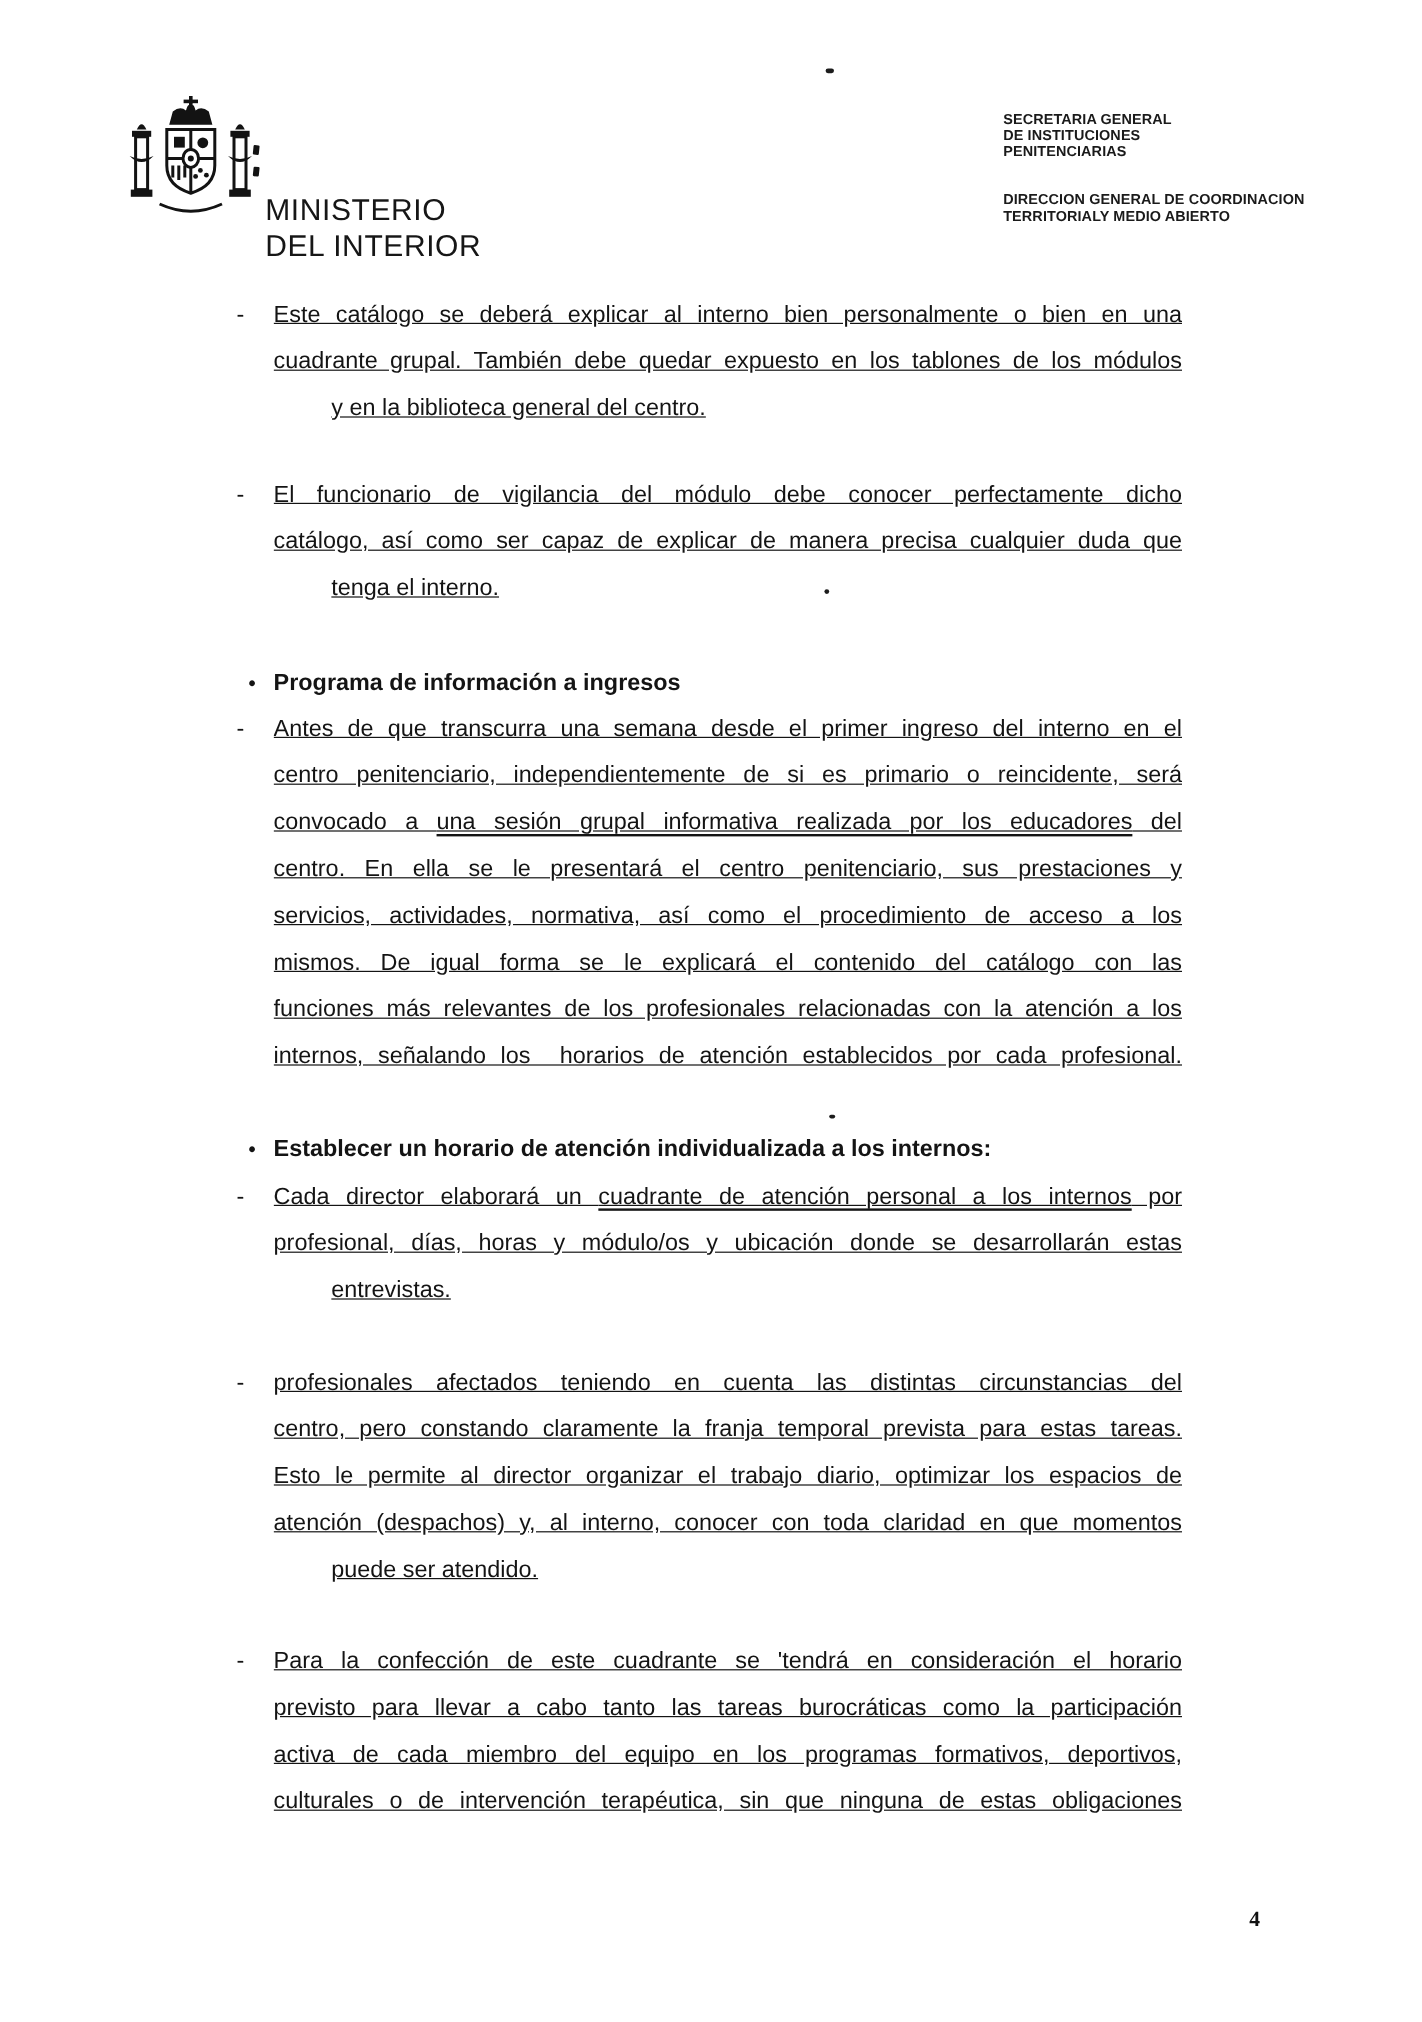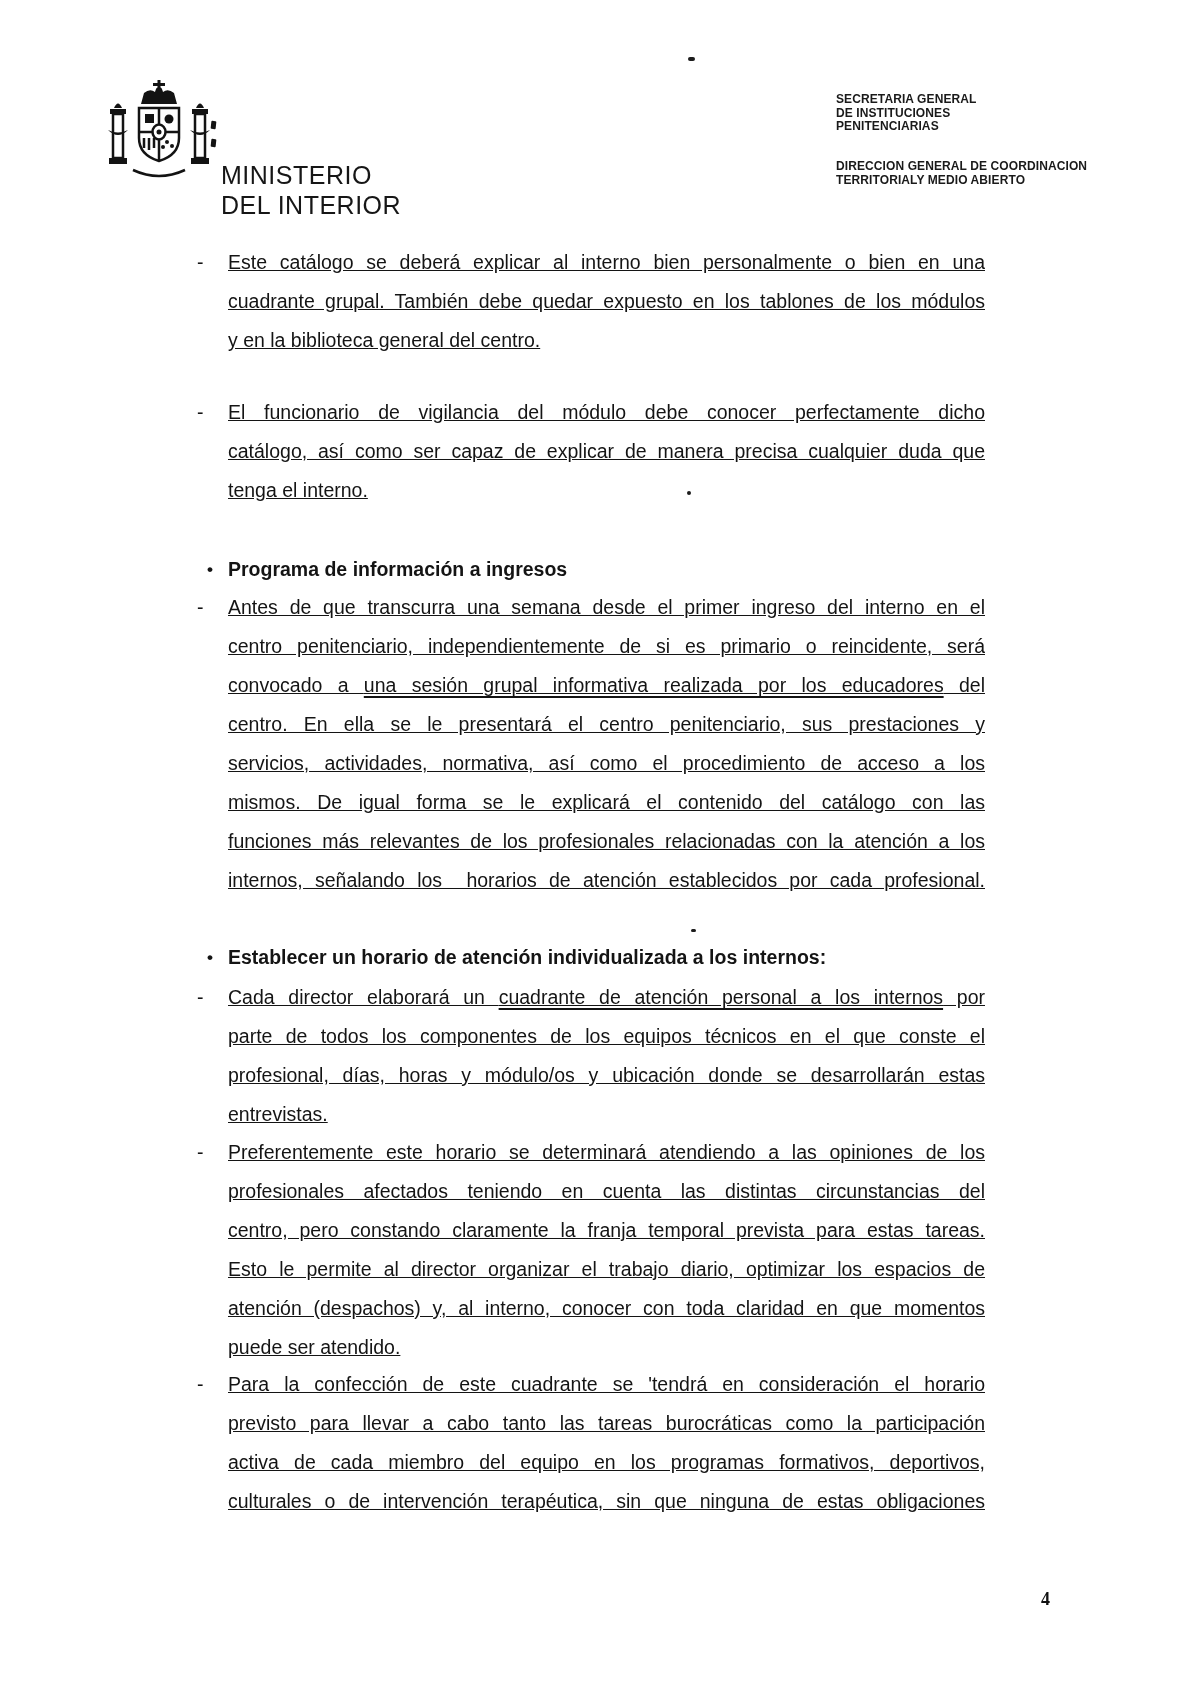--- a/index.html
+++ b/index.html
@@ -13,21 +13,21 @@
   .hdr-small{position:absolute;font-size:12px;line-height:13.5px;font-weight:bold;
              letter-spacing:.1px;color:#1a1a1a;}
   .hdr-a{left:836px;top:93px;}
   .hdr-b{left:836px;top:160px;}
 
   
   .para,.heading{position:absolute;left:228px;width:757px;font-size:19.5px;
                  line-height:39px;hyphens:none;}
   .heading{font-weight:bold;}
   .line{text-align:justify;text-align-last:justify;overflow:hidden;max-height:39px;text-decoration:underline;}
-  .line.last{text-align-last:left;}
+  .line.last{text-align-last:left;margin-left:48px;}
   .marker{position:absolute;line-height:39px;}
   .marker.dash{left:-31px;}
   .marker.bullet{left:-21px;font-size:17px;}
   .u{text-decoration:underline;text-underline-offset:4px;text-decoration-thickness:1.5px;}
 
   .page-number{position:absolute;left:1041px;top:1589px;font-size:18px;
                font-family:"Liberation Serif",serif;font-weight:bold;color:#111;}
 
   
   .speck{position:absolute;background:#1c1c1c;border-radius:2px;}
@@ -136,28 +136,26 @@
   </div>
 
   <div class="heading" style="top:938px">
     <span class="marker bullet">•</span>
     <span>Establecer un horario de atención individualizada a los internos:</span>
   </div>
 
   <div class="para" style="top:978px">
     <span class="marker dash">-</span>
     <div class="line"><span>Cada director elaborará un </span><span class="u">cuadrante de atención personal a los internos</span><span> por</span></div>
-    <div class="line">parte de todos los componentes de los equipos técnicos en el que conste el</div>
     <div class="line">profesional, días, horas y módulo/os y ubicación donde se desarrollarán estas</div>
     <div class="line last">entrevistas.</div>
   </div>
 
   <div class="para" style="top:1133px">
     <span class="marker dash">-</span>
-    <div class="line">Preferentemente este horario se determinará atendiendo a las opiniones de los</div>
     <div class="line">profesionales afectados teniendo en cuenta las distintas circunstancias del</div>
     <div class="line">centro, pero constando claramente la franja temporal prevista para estas tareas.</div>
     <div class="line">Esto le permite al director organizar el trabajo diario, optimizar los espacios de</div>
     <div class="line">atención (despachos) y, al interno, conocer con toda claridad en que momentos</div>
     <div class="line last">puede ser atendido.</div>
   </div>
 
   <div class="para" style="top:1365px">
     <span class="marker dash">-</span>
     <div class="line">Para la confección de este cuadrante se 'tendrá en consideración el horario</div>

